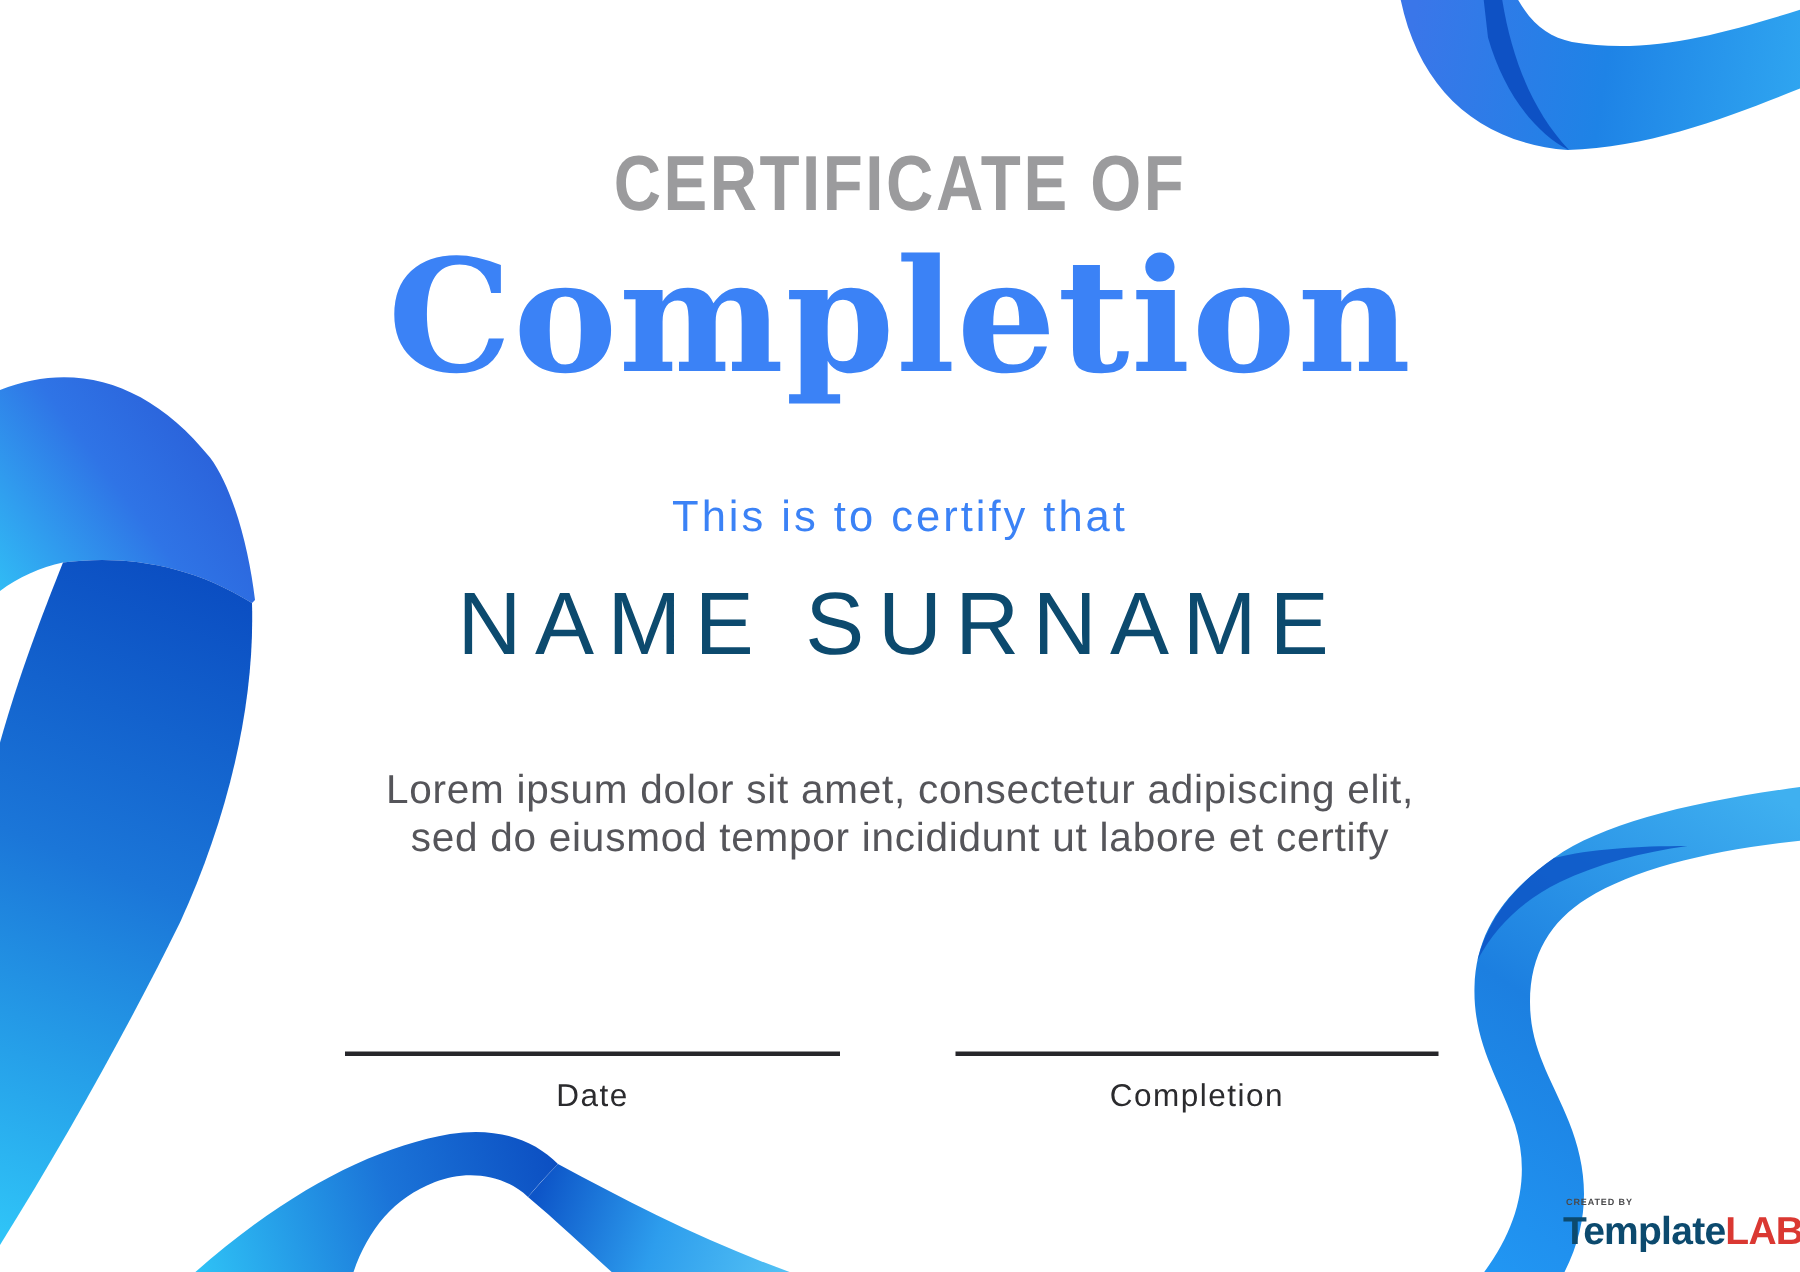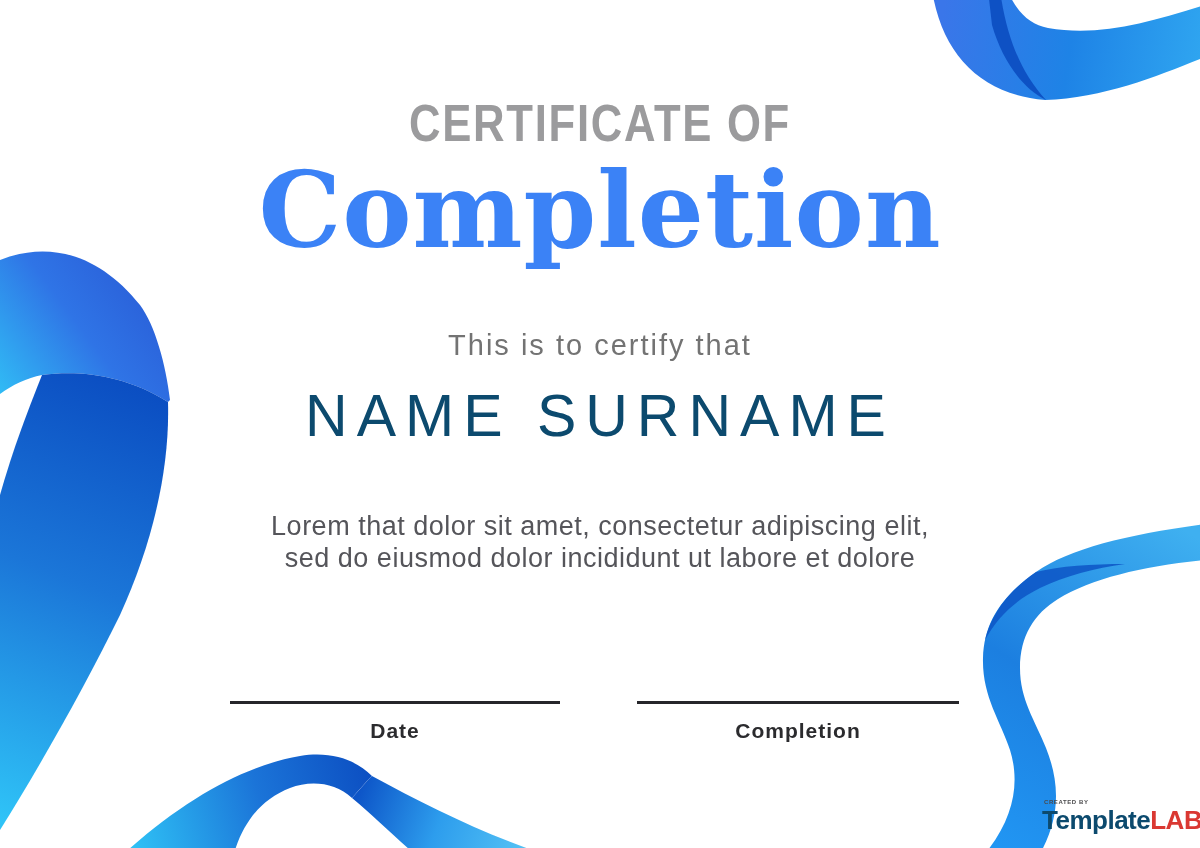--- a/index.html
+++ b/index.html
@@ -12,29 +12,29 @@
   .txt { position:absolute; left:0; width:100%; text-align:center; z-index:2; }
 
   .title-top {
     top:97px; font-size:52px; line-height:1; font-weight:bold;
     color:#9b9b9d; letter-spacing:2px; transform:scaleX(.84);
   }
   .title-script {
     top:146px; font-family:"DejaVu Serif", serif; font-weight:bold;
     font-size:104px; line-height:1.25; color:#3b82f6; letter-spacing:1px;
   }
-  .intro { top:329px; font-size:29px; color:#737373; letter-spacing:2px; }
+  .intro { top:329px; font-size:29px; color:#3b82f6; letter-spacing:2px; }
   .recipient { top:382px; font-size:59px; color:#0c4a6e; letter-spacing:9px; }
   .body-text { top:510px; font-size:27px; line-height:32px; color:#55555a; letter-spacing:0.5px; }
   .body-text span { display:block; }
 
   .sign-line { position:absolute; z-index:2; height:0; border-top:3px solid #26262a; }
   .date-line { left:230px; top:701px; width:330px; }
   .signature-line { left:637px; top:701px; width:322px; }
-  .sign-label { position:absolute; z-index:2; top:719px; text-align:center; font-size:21px; color:#2b2b2e; letter-spacing:1px;font-weight:bold; }
+  .sign-label { position:absolute; z-index:2; top:719px; text-align:center; font-size:21px; color:#2b2b2e; letter-spacing:1px; }
   .date-label { left:230px; width:330px; }
   .signature-label { left:637px; width:322px; }
 
   .logo { position:absolute; z-index:3; left:1042px; top:799px; line-height:1; }
   .created-by { font-size:6px; font-weight:bold; color:#4a4a4c; letter-spacing:0.6px; margin:0 0 2px 2px; }
   .logo-line { font-size:26px; font-weight:bold; letter-spacing:-0.5px; }
   .logo-template { color:#0c4a6e; }
   .logo-lab { color:#da3832; }
 </style>
 </head>
@@ -134,22 +134,22 @@
       C 1065,576 1095,568 1125,564 Z"></path>
   </g>
 </svg>
 
 <div class="txt title-top">CERTIFICATE OF</div>
 <div class="txt title-script">Completion</div>
 <div class="txt intro">This is to certify that</div>
 <div class="txt recipient">NAME SURNAME</div>
 
 <div class="txt body-text">
-  <span>Lorem that dolor sit amet, consectetur adipiscing elit,</span>
-  <span>sed do eiusmod dolor incididunt ut labore et dolore</span>
+  <span>Lorem ipsum dolor sit amet, consectetur adipiscing elit,</span>
+  <span>sed do eiusmod tempor incididunt ut labore et certify</span>
 </div>
 
 <div class="sign-line date-line"></div>
 <div class="sign-line signature-line"></div>
 <div class="sign-label date-label">Date</div>
 <div class="sign-label signature-label">Completion</div>
 
 <div class="logo">
   <div class="created-by">CREATED BY</div>
   <div class="logo-line">

